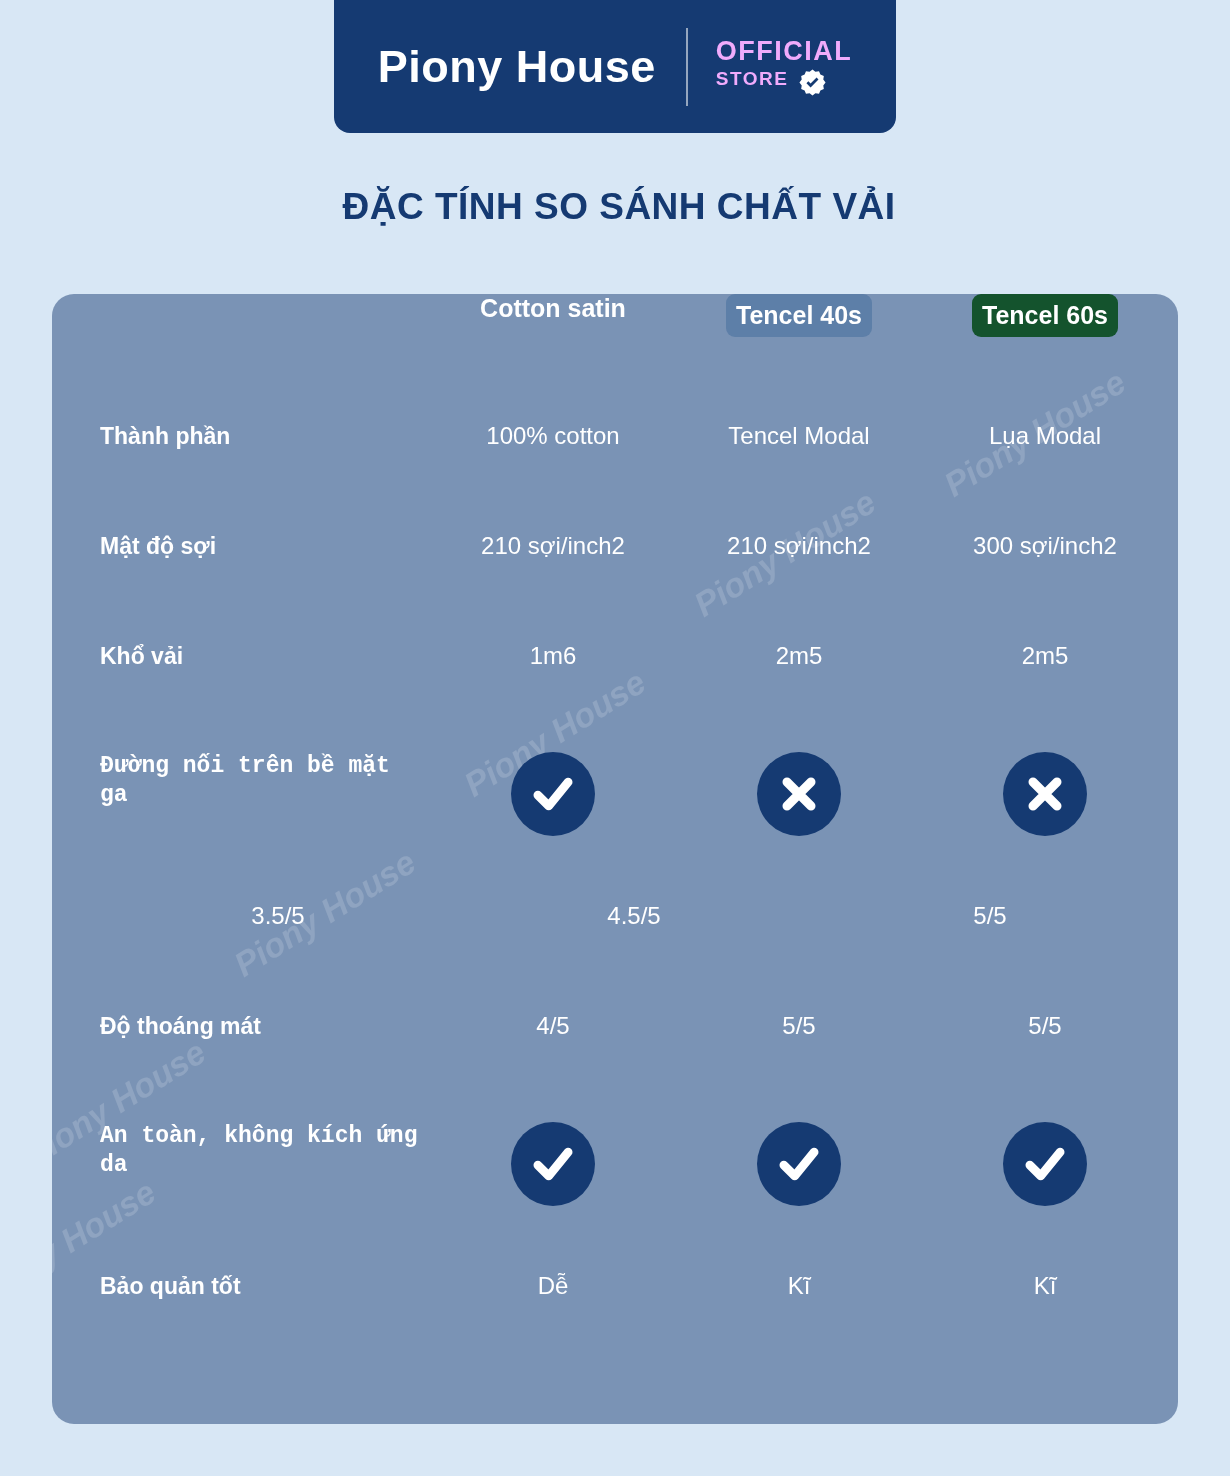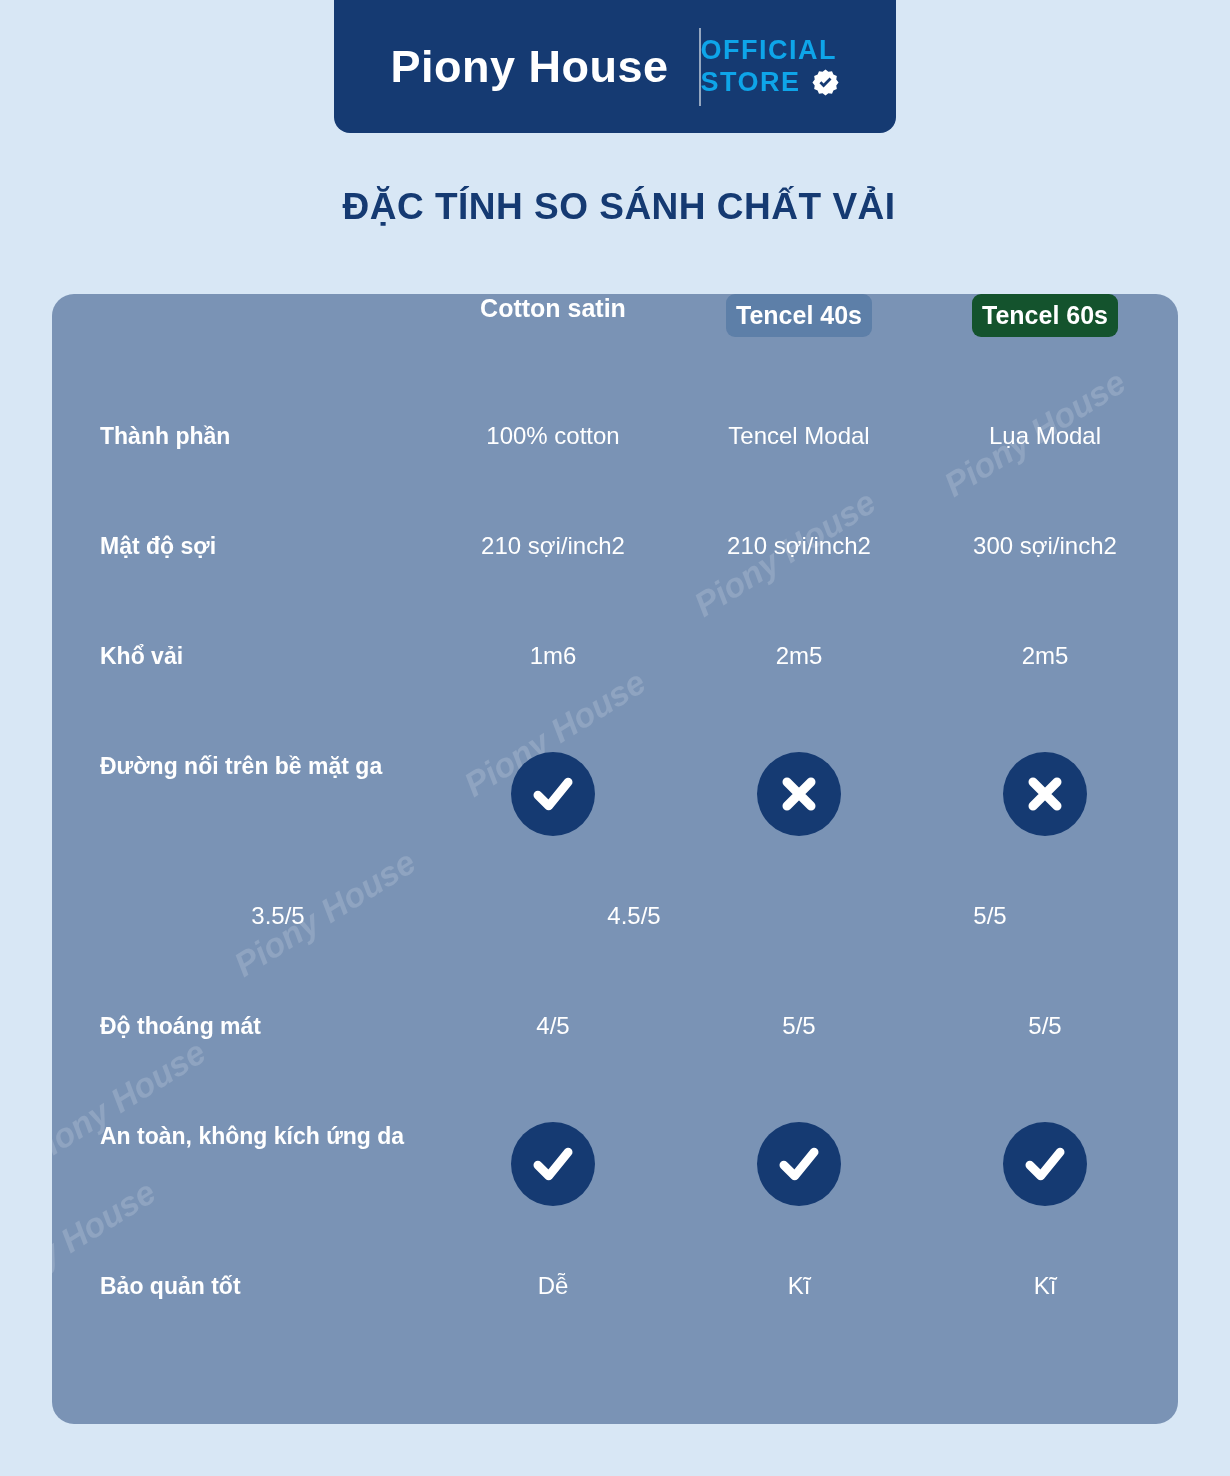--- a/index.html
+++ b/index.html
@@ -37,34 +37,35 @@
     letter-spacing: 0.5px;
     padding-right: 30px;
     white-space: nowrap;
   }
   .brand-divider {
     width: 2px;
     height: 78px;
     background: rgba(255,255,255,0.55);
   }
   .official-block {
-    color: #0ea5e9;
+    padding-left: 28px;
+    color: #f0abfc;
     line-height: 1.15;
   }
   .official-line1 {
     font-size: 27px;
     font-weight: bold;
     letter-spacing: 1.5px;
   }
   .official-line2 {
-    font-size: 27px;
+    font-size: 19px;
     font-weight: bold;
     letter-spacing: 1.5px;
     display: flex;
-    align-items: center;
+    align-items: flex-start;
     gap: 10px;
   }
   .verified-badge {
     display: inline-block;
     width: 29px;
     height: 29px;
     position: relative;
   }
 
   
@@ -150,21 +151,21 @@
     padding: 9px 10px;
     border-radius: 9px;
     font-size: 25px;
     font-weight: bold;
     line-height: 1;
   }
   .chip-40 { background: #5d7fa8; color: #ffffff; }
   .chip-60 { background: #14532d; color: #ffffff; }
 
   .row-text { height: 110px; }
-  .row-icon { height: 150px; }
+  .row-icon { height: 150px; font-family: Liberation Mono, monospace; }
   .row-last { height: 120px; }
 
   
   .circle {
     width: 84px;
     height: 84px;
     border-radius: 50%;
     background: #153a72;
     display: inline-flex;
     align-items: center;

